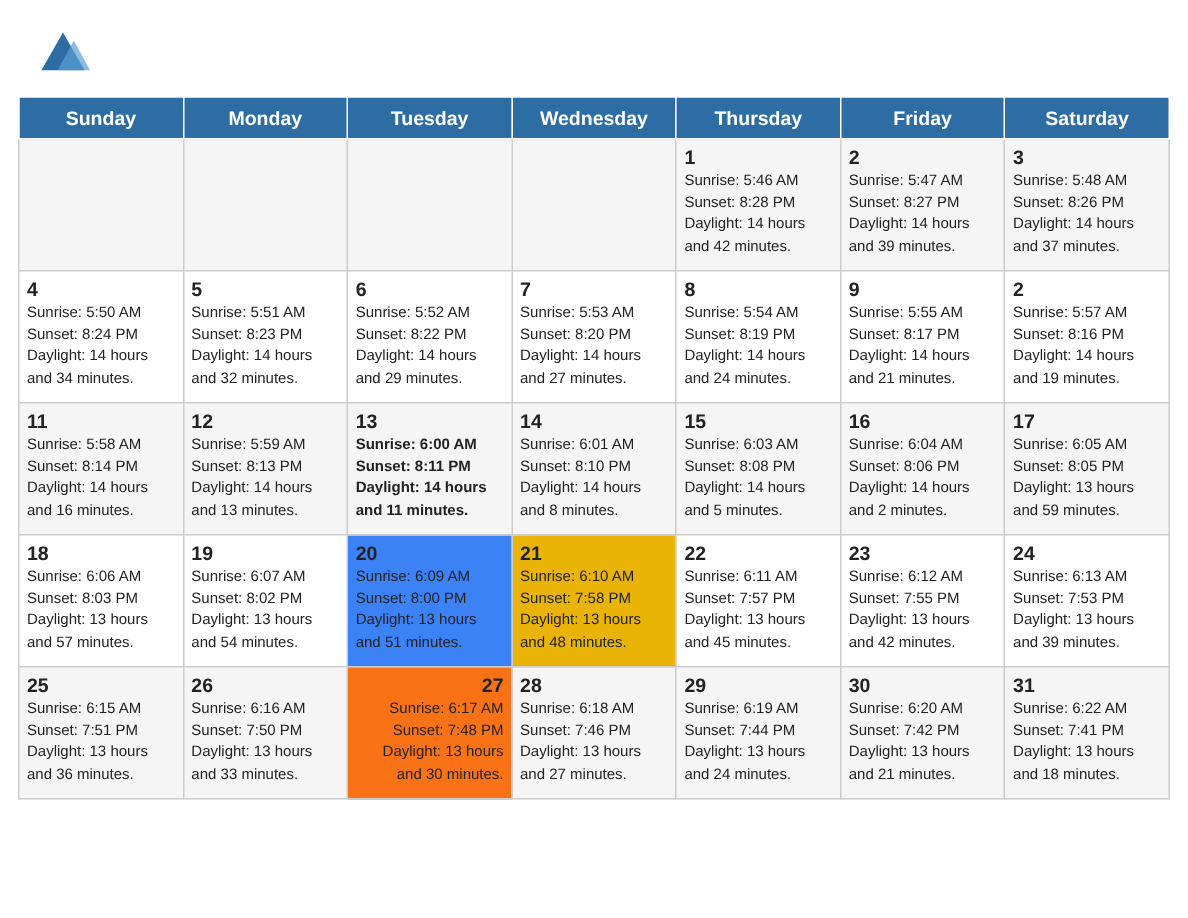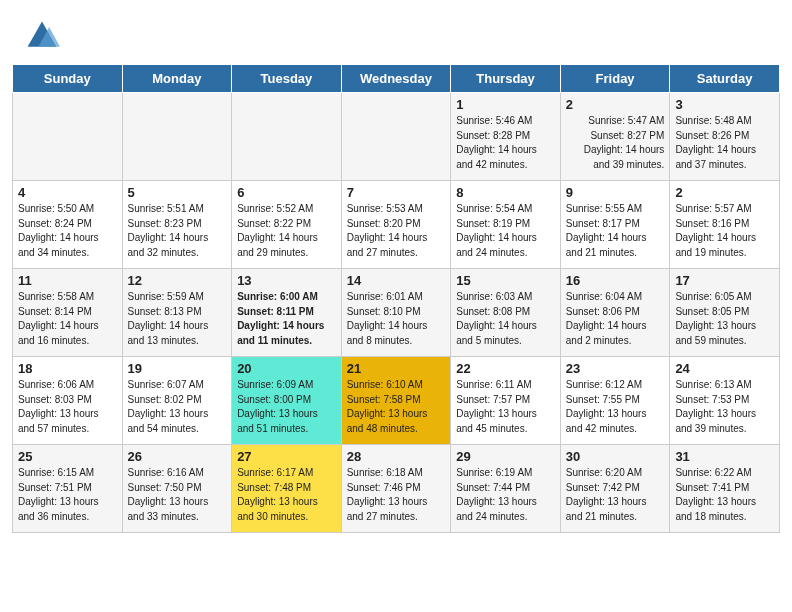--- a/index.html
+++ b/index.html
@@ -133,21 +133,21 @@
           <td class="empty" style="background: rgb(245, 245, 245);"></td>
           <td style="background: rgb(245, 245, 245);">
             <span class="day-num">1</span>
             <div class="day-info" style="white-space: pre-line;">Sunrise: 5:46 AM
 Sunset: 8:28 PM
 Daylight: 14 hours
 and 42 minutes.</div>
           </td>
           <td style="background: rgb(245, 245, 245);">
             <span class="day-num">2</span>
-            <div class="day-info" style="white-space: pre-line; text-align: right;">Sunrise: 5:47 AM
+            <div class="day-info" style="white-space: pre-line;">Sunrise: 5:47 AM
 Sunset: 8:27 PM
 Daylight: 14 hours
 and 39 minutes.</div>
           </td>
           <td style="background: rgb(245, 245, 245);">
             <span class="day-num">3</span>
             <div class="day-info" style="white-space: pre-line;">Sunrise: 5:48 AM
 Sunset: 8:26 PM
 Daylight: 14 hours
 and 37 minutes.</div>
@@ -263,21 +263,21 @@
 Daylight: 13 hours
 and 57 minutes.</div>
           </td>
           <td style="background: rgb(255, 255, 255);">
             <span class="day-num">19</span>
             <div class="day-info" style="white-space: pre-line;">Sunrise: 6:07 AM
 Sunset: 8:02 PM
 Daylight: 13 hours
 and 54 minutes.</div>
           </td>
-          <td style="background: #5eead4;">
+          <td style="background: #3b82f6;">
             <span class="day-num">20</span>
             <div class="day-info" style="white-space: pre-line;">Sunrise: 6:09 AM
 Sunset: 8:00 PM
 Daylight: 13 hours
 and 51 minutes.</div>
           </td>
           <td style="background: #eab308;">
             <span class="day-num">21</span>
             <div class="day-info" style="white-space: pre-line;">Sunrise: 6:10 AM
 Sunset: 7:58 PM
@@ -314,21 +314,21 @@
 Daylight: 13 hours
 and 36 minutes.</div>
           </td>
           <td style="background: rgb(245, 245, 245); margin-top: 43px;">
             <span class="day-num">26</span>
             <div class="day-info" style="white-space: pre-line;">Sunrise: 6:16 AM
 Sunset: 7:50 PM
 Daylight: 13 hours
 and 33 minutes.</div>
           </td>
-          <td style="background: #fde047;">
+          <td style="background: #f97316; text-align: right;">
             <span class="day-num">27</span>
             <div class="day-info" style="white-space: pre-line;">Sunrise: 6:17 AM
 Sunset: 7:48 PM
 Daylight: 13 hours
 and 30 minutes.</div>
           </td>
           <td style="background: rgb(245, 245, 245);">
             <span class="day-num">28</span>
             <div class="day-info" style="white-space: pre-line;">Sunrise: 6:18 AM
 Sunset: 7:46 PM

